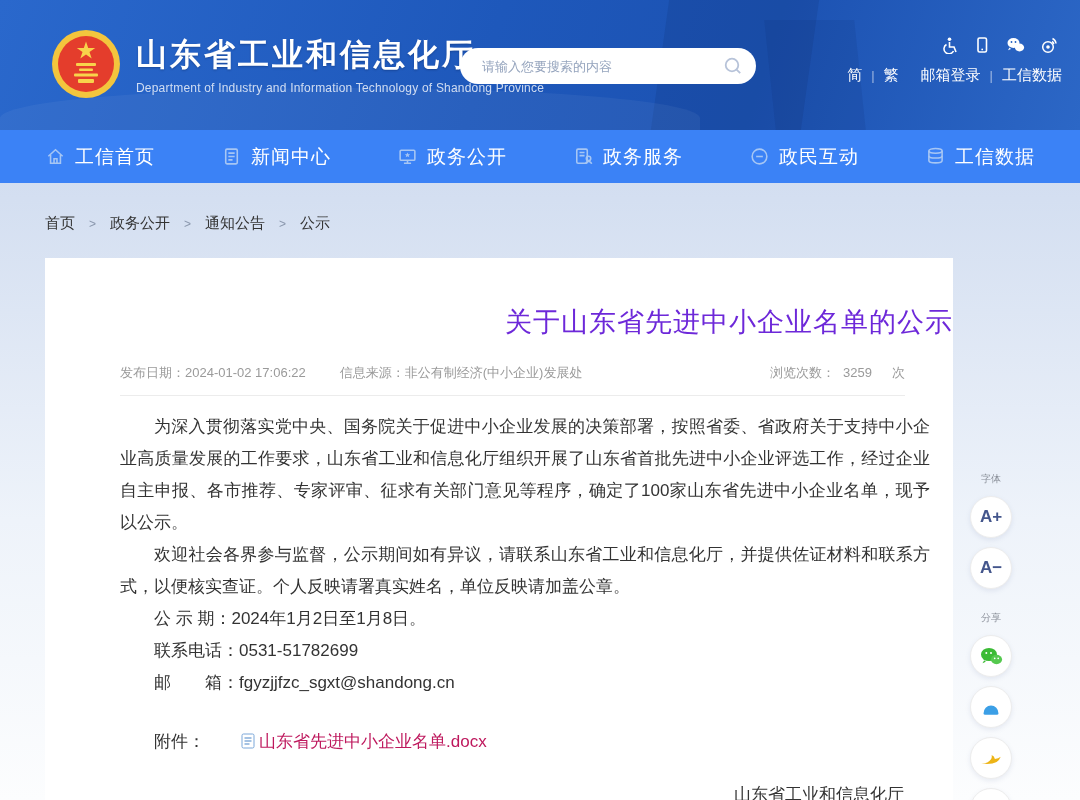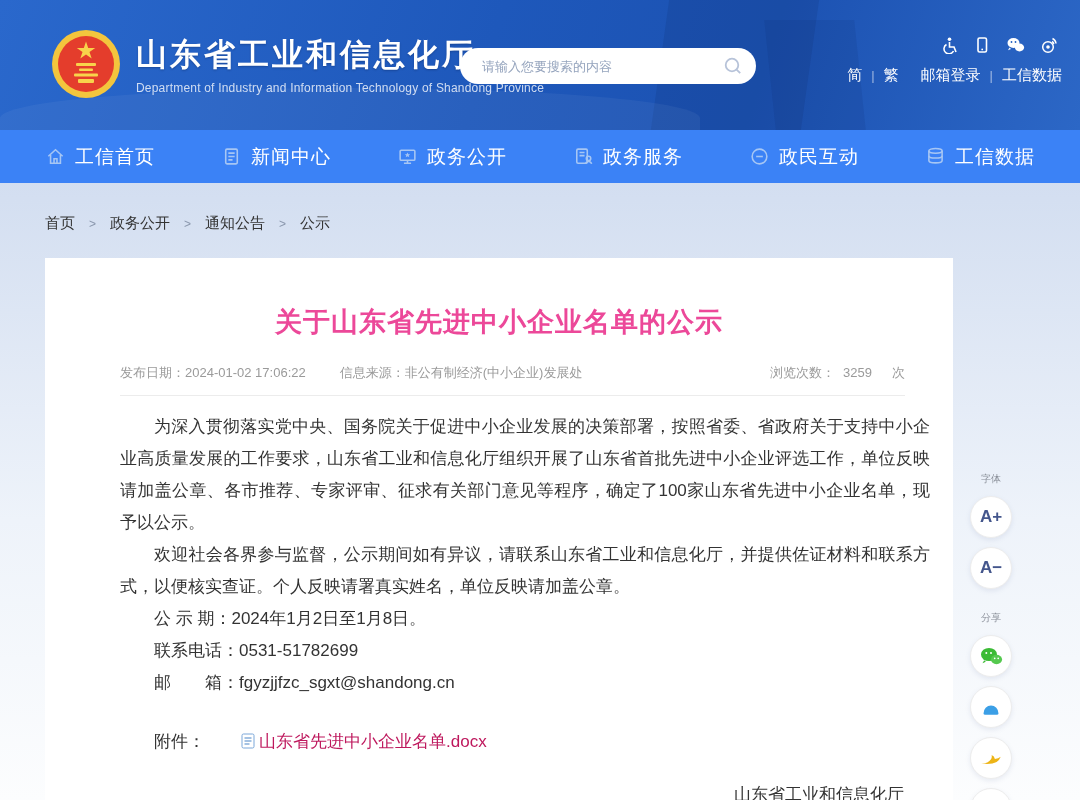--- a/index.html
+++ b/index.html
@@ -45,22 +45,22 @@
 
   
   .breadcrumb { position:absolute; top:214px; left:45px; display:flex; align-items:center;
                 font-size:15px; color:#333; }
   .breadcrumb .crumb { cursor:pointer; }
   .breadcrumb .sep { color:#8a97ad; margin:0 14px; font-size:12px; }
 
   
   .card { position:absolute; left:45px; top:258px; width:908px; height:542px;
           background:#fff; overflow:hidden; }
-  .art-title { margin-top:46px; text-align:center; font-size:27px; font-weight:bold;
-               color:#ec4899; letter-spacing:1px; }
+  .art-title { margin-top:46px; text-align:right; font-size:27px; font-weight:normal;
+               color:#6d28d9; letter-spacing:1px; }
   .meta { margin:24px 48px 0 75px; display:flex; justify-content:space-between;
           font-size:13px; color:#9a9a9a; padding-bottom:13px; border-bottom:1px solid #ececec;text-align:right; }
   .meta .m-val { margin-right:34px; }
   .meta .m-views-num { margin:0 20px 0 8px; }
   .body { margin:15px 23px 0 75px; font-size:17px; line-height:32px; color:#333;
           text-align:justify; }
   .body p { text-indent:2em; }
   .info-line { text-indent:2em; }
   .attach-line { text-indent:2em; margin-top:27px; }
   .attach-line .doc-ico { display:inline-block; vertical-align:-2px; margin:0 4px 0 2px; line-height:0; }
@@ -236,21 +236,21 @@
   <div class="meta">
     <div>
       <span>发布日期：</span><span class="m-val">2024-01-02 17:06:22</span><span>信息来源：</span><span>非公有制经济(中小企业)发展处</span>
     </div>
     <div>
       <span>浏览次数：</span><span class="m-views-num">3259</span><span>次</span>
     </div>
   </div>
 
   <div class="body">
-    <p>为深入贯彻落实党中央、国务院关于促进中小企业发展的决策部署，按照省委、省政府关于支持中小企业高质量发展的工作要求，山东省工业和信息化厅组织开展了山东省首批先进中小企业评选工作，单位反映请加盖公章、各市推荐、专家评审、征求有关部门意见等程序，确定了100家山东省先进中小企业名单，现予以公示。</p>
+    <p>为深入贯彻落实党中央、国务院关于促进中小企业发展的决策部署，按照省委、省政府关于支持中小企业高质量发展的工作要求，山东省工业和信息化厅组织开展了山东省首批先进中小企业评选工作，经过企业自主申报、各市推荐、专家评审、征求有关部门意见等程序，确定了100家山东省先进中小企业名单，现予以公示。</p>
     <p>欢迎社会各界参与监督，公示期间如有异议，请联系山东省工业和信息化厅，并提供佐证材料和联系方式，以便核实查证。个人反映请署真实姓名，单位反映请加盖公章。</p>
 
     <div class="info-line"><span>公 示 期：</span><span>2024年1月2日至1月8日。</span></div>
     <div class="info-line"><span>联系电话：</span><span>0531-51782699</span></div>
     <div class="info-line"><span>邮　　箱：</span><span>fgyzjjfzc_sgxt@shandong.cn</span></div>
 
     <div class="attach-line">
       <span>附件：</span><span class="doc-ico"><svg width="14" height="16" viewBox="0 0 14 16">
             <rect x="1" y="1" width="12" height="14" rx="1.5" fill="#fff" stroke="#7aa7d9" stroke-width="1"></rect>
             <path d="M3.5 5 h7 M3.5 8 h7 M3.5 11 h5" stroke="#4a86c8" stroke-width="1.2" fill="none"></path>

